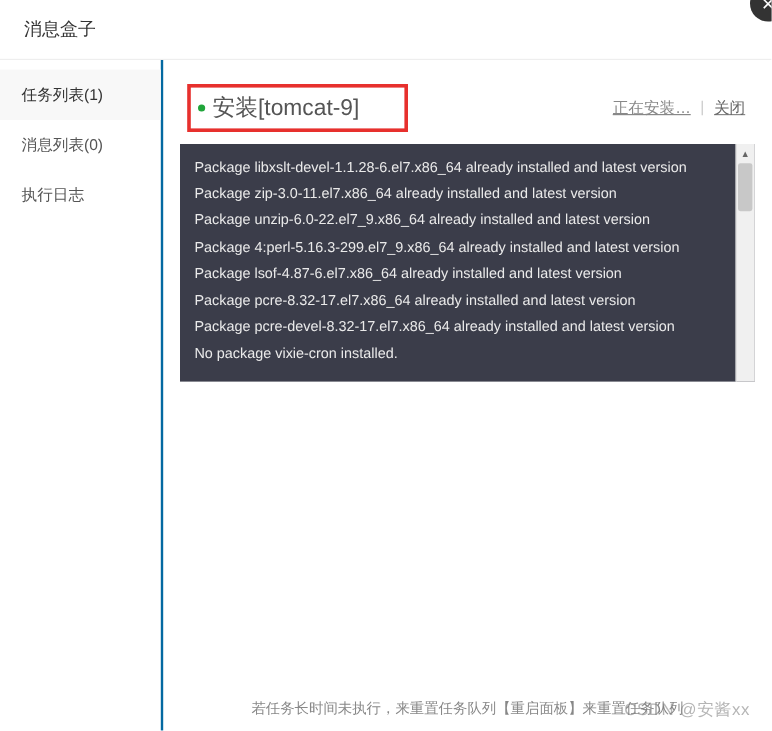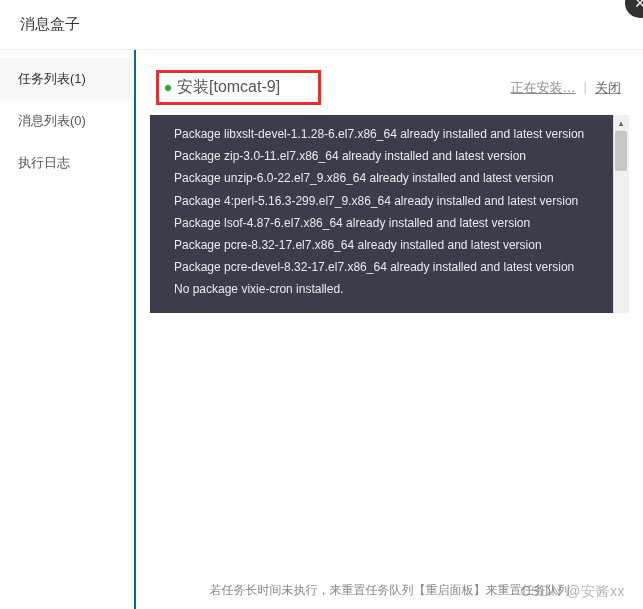--- a/index.html
+++ b/index.html
@@ -9,27 +9,27 @@
     .header-title { font-size: 15px; color: #333; }
     .close-btn { position: absolute; right: 0; top: 0; width: 30px; height: 30px; border-radius: 50%; background: #333; color: #fff; display: flex; align-items: center; justify-content: center; cursor: pointer; font-size: 18px; transform: translate(40%, -40%); }
     .content { flex: 1; display: flex; overflow: hidden; }
     .sidebar { width: 136px; border-right: 2px solid #0369a1; padding-top: 8px; }
     .sidebar-item { padding: 12px 18px; font-size: 13px; color: #555; cursor: pointer; }
     .sidebar-item.active { color: #333; background: #f8f8f8; }
     .main { flex: 1; display: flex; flex-direction: column; padding: 10px 14px 0 14px; }
     .task-row { display: flex; align-items: center; justify-content: space-between; padding: 10px 8px 10px 6px; }
     .task-left { display: flex; align-items: center; gap: 6px; border: 3px solid #e7302d; padding: 4px 38px 4px 6px; }
     .status-dot { width: 6px; height: 6px; border-radius: 50%; background: #20a53a; display: inline-block; }
-    .task-name { color: #555; font-size: 16px; }
+    .task-name { color: #555; font-size: 19px; }
     .task-right { display: flex; align-items: flex-start; gap: 8px; color: #888; font-size: 13px; text-decoration: underline; }
     .close-link { cursor: pointer; color: #666; }
     .divider { color: #ccc; }
     .log-wrap { position: relative; flex: 1; }
     .log-box { background: #3b3d4a; color: #eaeaea; font-size: 12px; line-height: 1.85; padding: 8px 12px; height: 198px; overflow-y: auto; font-family: "Microsoft YaHei", Arial, sans-serif; }
-    .log-line { white-space: nowrap; margin-left: 12px; }
+    .log-line { white-space: nowrap; }
     .scrollbar-track { position: absolute; right: 0; top: 0; width: 16px; height: 198px; background: #f0f0f0; border-left: 1px solid #ddd; }
     .scrollbar-thumb { position: absolute; right: 2px; top: 2px; width: 12px; height: 40px; background: #c8c8c8; border-radius: 2px; }
     .scrollbar-arrow { position: absolute; right: 0; width: 16px; height: 16px; display: flex; align-items: center; justify-content: center; font-size: 9px; color: #666; }
     .scrollbar-arrow.up { top: 0; }
     .footer-hint { text-align: center; padding: 14px 0 10px; font-size: 12px; color: #888; border-top: 0; margin-top: auto; }
     .watermark { position: absolute; right: 18px; bottom: 8px; color: rgba(120,120,120,0.55); font-size: 14px; letter-spacing: 0.5px; pointer-events: none; }
   </style>
 </head>
 <body>
 

